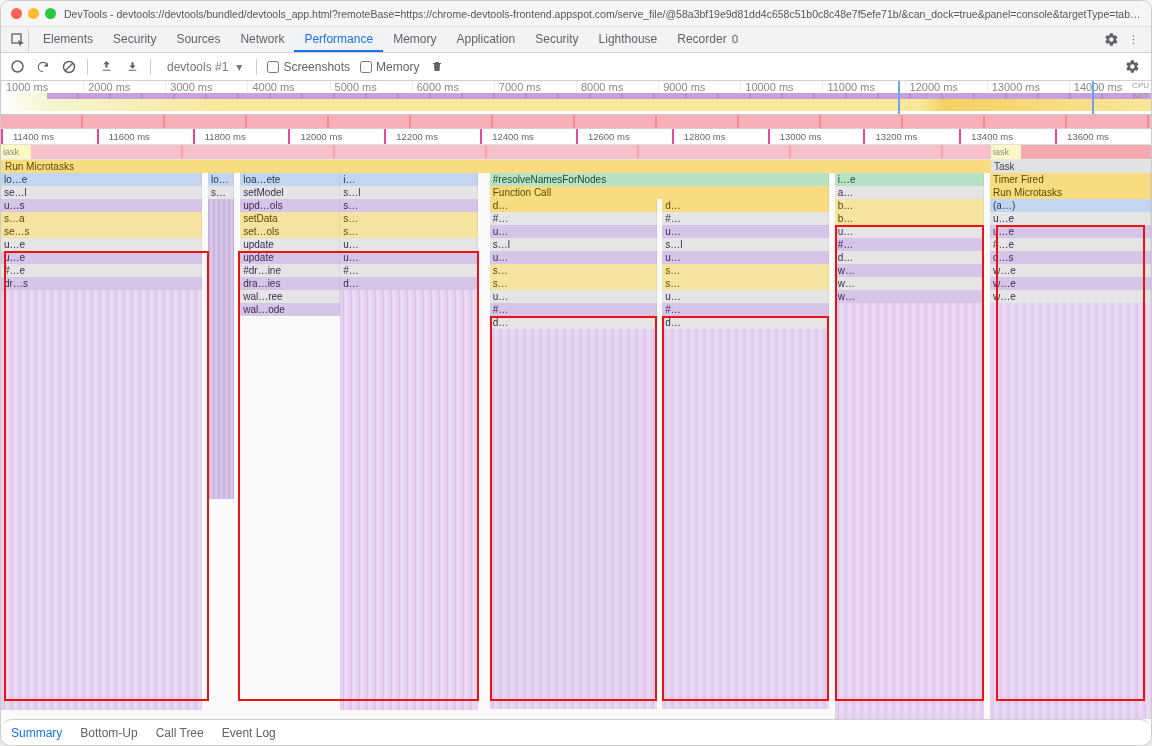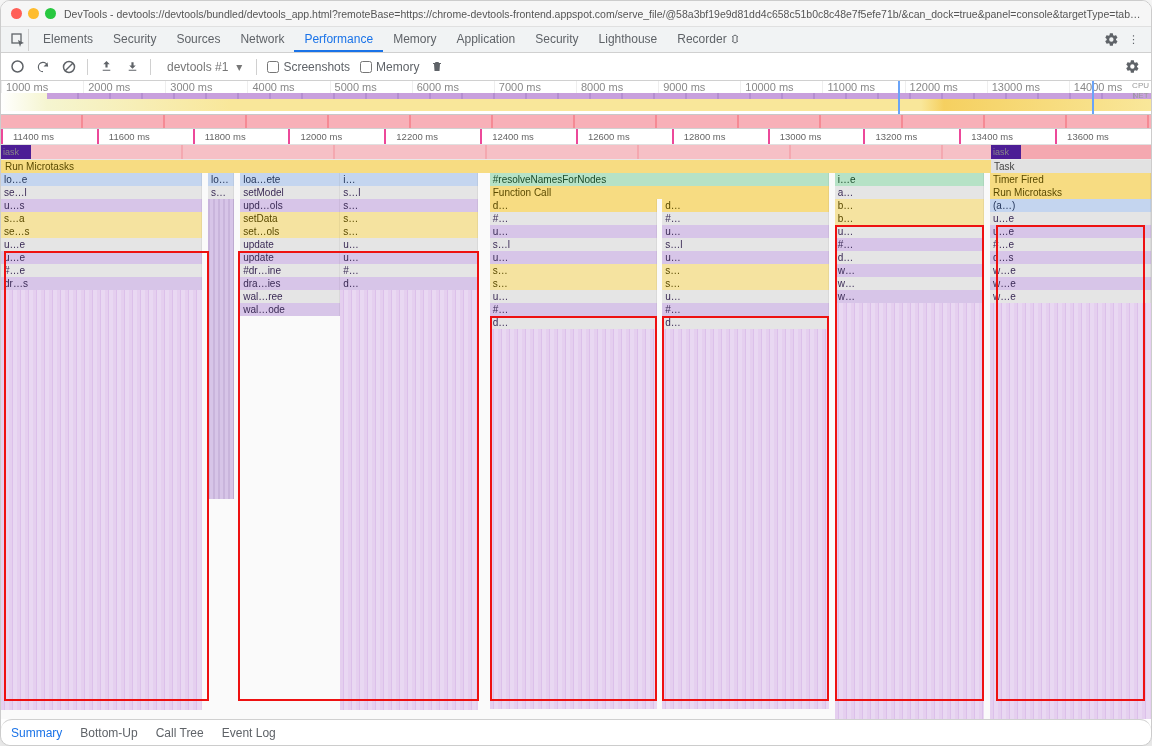--- a/index.html
+++ b/index.html
@@ -28,21 +28,21 @@
   .ov-ticks { position:absolute; top:0; left:0; right:0; display:flex; font-size:11px; color:#888;}
   .ov-tick { flex:1; padding-left:4px; border-left:1px solid #eee; line-height:12px;}
   .ov-side { position:absolute; right:2px; top:0; font-size:8px; color:#999; line-height:10px; text-align:center;}
   .ov-cpu { position:absolute; top:12px; left:0; right:0; height:18px; background: linear-gradient(to right, #fff 0%, #f5f5d0 4%, #f9e79a 20%, #f9e79a 80%, #f5d060 82%, #f9e79a 100%);}
   .ov-cpu::before{content:""; position:absolute; top:0; height:6px; left:4%; right:0; background: repeating-linear-gradient(90deg,#c8a0dd 0 30px,#b58ed0 30px 32px);}
   .ov-brackets{position:absolute; top:0; bottom:0; border-left:2px solid #6aa4f8; border-right:2px solid #6aa4f8;}
   .redband { height:14px; background: repeating-linear-gradient(90deg, #f8b0b8 0 80px, #f58a94 80px 82px); border-bottom:1px solid #d0d0d0; position:relative;}
   .ruler { height:16px; background:#fff; border-bottom:1px solid #e0e0e0; display:flex; font-size:9.5px; color:#666;}
   .ruler > div { flex:1; padding-left:10px; border-left:2px solid #ec4899; line-height:16px;}
   .task-row { height:15px; background:#fafafa; display:flex; border-bottom:1px solid #e8e8e8;}
-  .iask { width:30px; font-size:9px; color:#888; background:#4c1d95; padding-left:2px; line-height:15px;}
+  .iask { width:30px; font-size:9px; color:#888; background:#fef9c3; padding-left:2px; line-height:15px;}
   .flame-area { flex:1; position:relative; overflow:hidden; background:#fafafa;}
   .col { position:absolute; top:0; bottom:0; }
   .bar { height:13px; font-size:10px; line-height:13px; padding:0 3px; white-space:nowrap; overflow:hidden; text-overflow:ellipsis; border-right:1px solid rgba(0,0,0,0.05); }
   .c-yellow { background:#f7dc82; color:#5a4a00;}
   .c-yellow2 { background:#f5e3a0; color:#5a4a00;}
   .c-purple { background:#e5e5e5; color:#3a2a55;}
   .c-purple2 { background:#d7c5e8; color:#3a2a55;}
   .c-blue { background:#c4d5ef; color:#24365a;}
   .c-teal { background:#b6e2c6; color:#1a4a2a;}
   .deep { background: repeating-linear-gradient(90deg, #e5cfef 0 3px, #dcc0ea 3px 4px, #e9d8f2 4px 8px); width:100%; }

